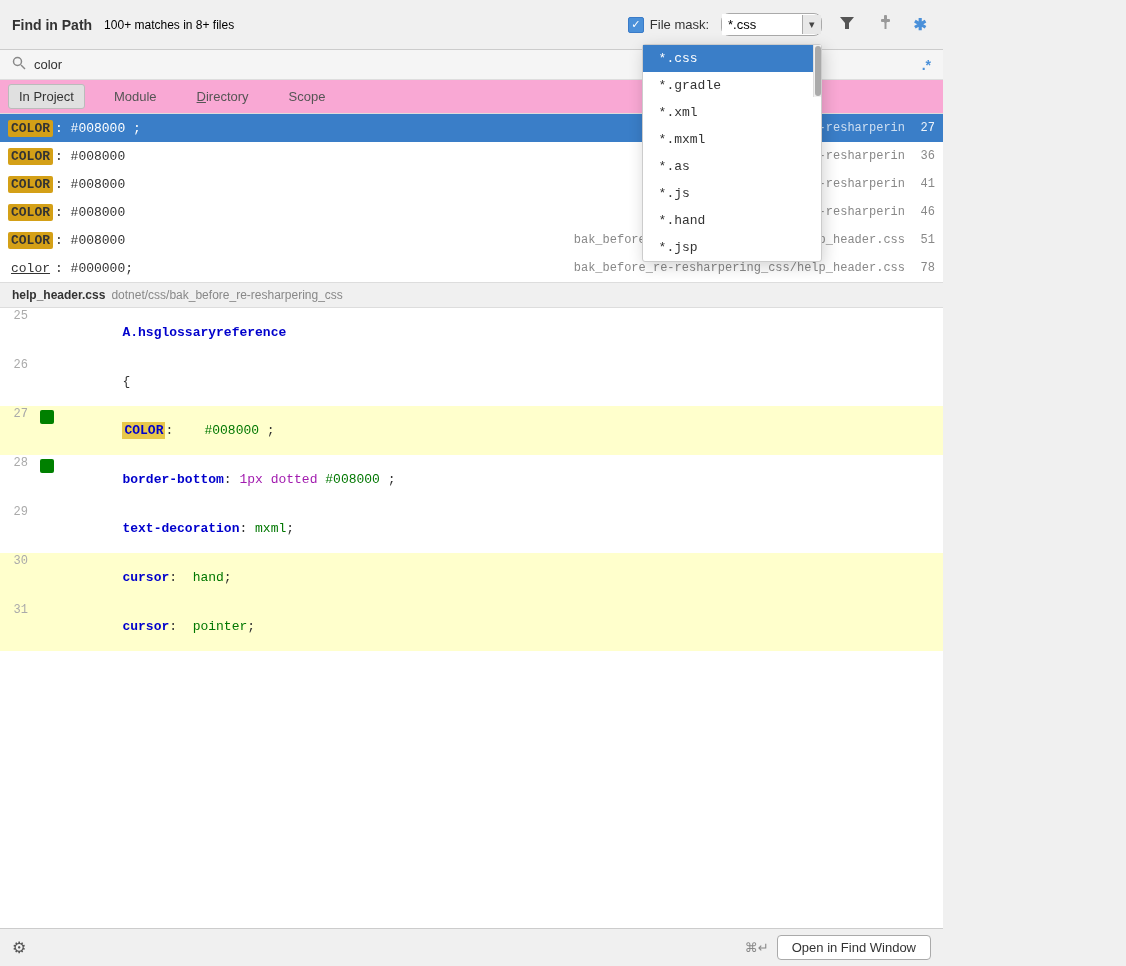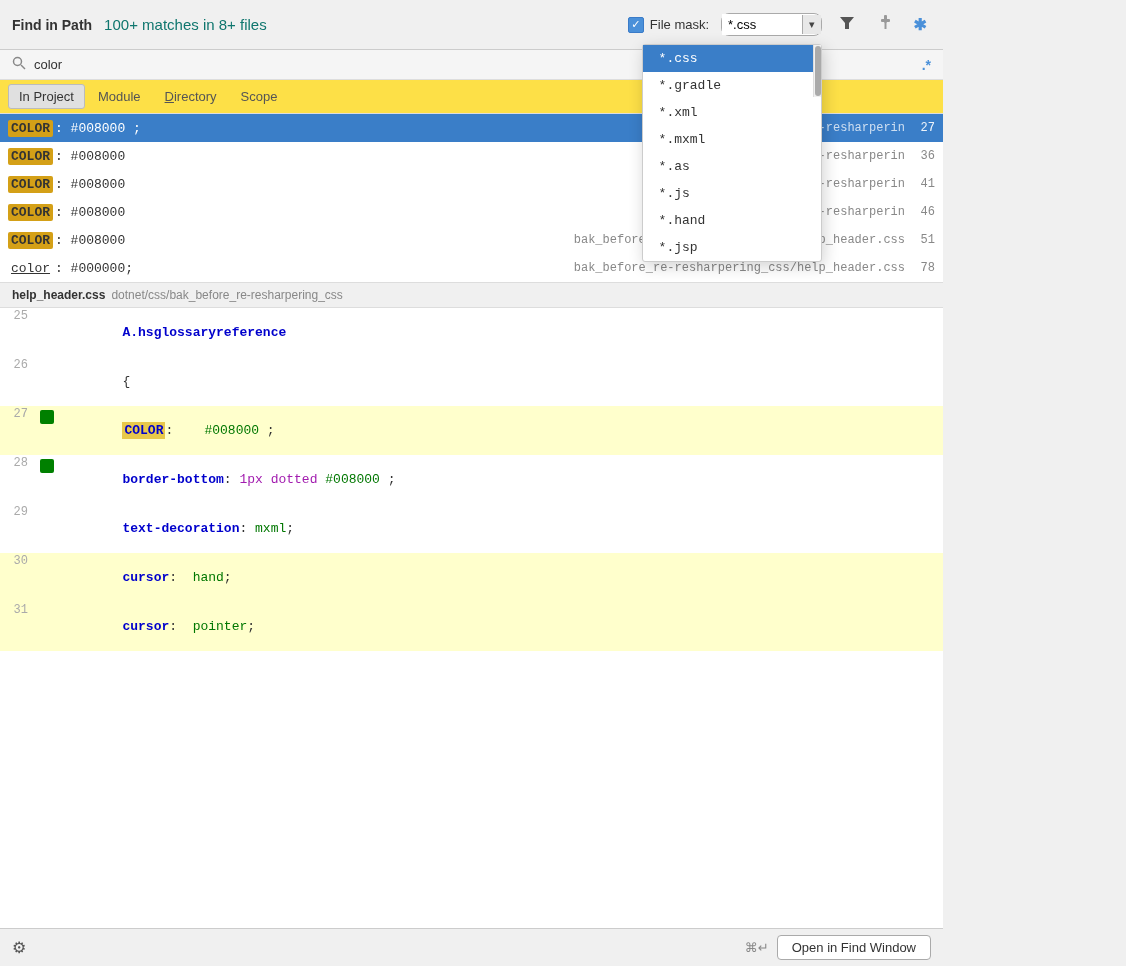--- a/index.html
+++ b/index.html
@@ -27,22 +27,22 @@
       align-items: center;
       gap: 12px;
       min-height: 50px;
     }
     .header-title {
       font-size: 14px;
       font-weight: 600;
       color: #333;
     }
     .header-matches {
-      font-size: 15px;
-      color: #0f766e;
+      font-size: 12px;
+      color: #000000;
     }
     .header-spacer { flex: 1; }
     .file-mask-label {
       font-size: 13px;
       color: #333;
       display: flex;
       align-items: center;
       gap: 6px;
     }
     .checkbox-blue {
@@ -120,25 +120,25 @@
       flex: 1;
     }
     .regex-btn {
       color: #4a90d9;
       font-size: 14px;
       font-weight: bold;
       cursor: pointer;
     }
     
     .tabs-bar {
-      background: #fde047;
+      background: #f9a8d4;
       padding: 4px 8px;
       display: flex;
       align-items: flex-start;
-      gap: 2px;
+      gap: 18px;
       border-bottom: 1px solid #ddd;
     }
     .tab {
       padding: 4px 10px;
       font-size: 13px;
       color: #555;
       cursor: pointer;
       border-radius: 3px;
       border: 1px solid transparent;
     }

